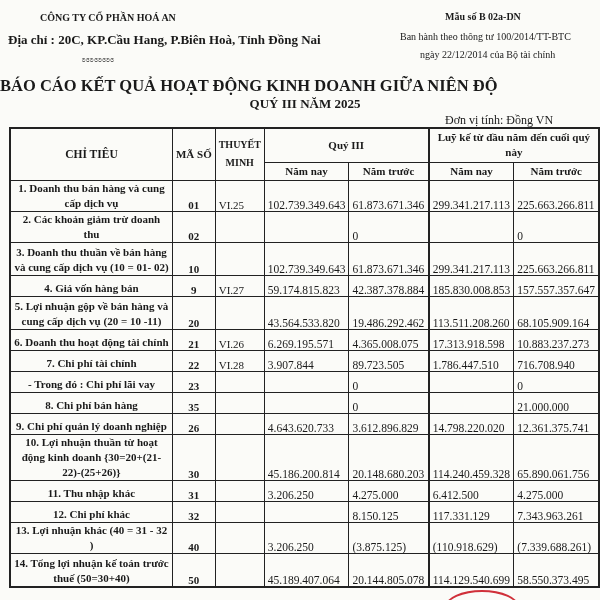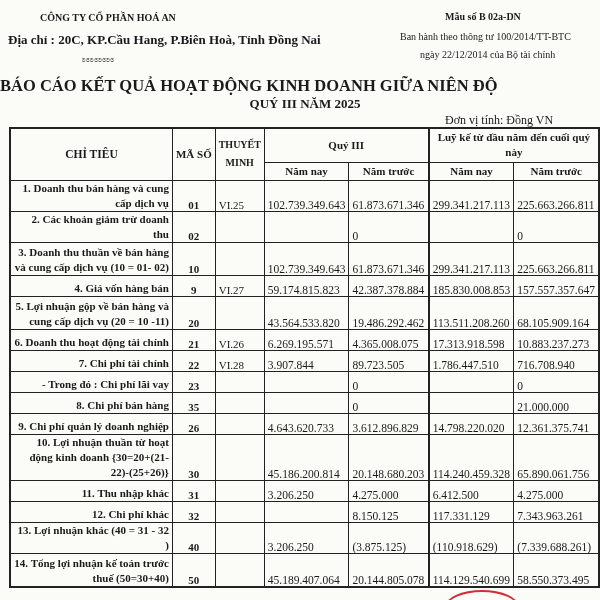--- a/index.html
+++ b/index.html
@@ -14,21 +14,21 @@
   .form-date { left:420px; top:49px; font-size:10px; }
   .title { left:0; width:493px; top:76px; font-size:16.5px; font-weight:bold; }
   .subtitle { left:0; width:600px; top:96px; text-align:center; font-size:13px; font-weight:bold; padding-left:10px; box-sizing:border-box;}
   .unit { left:445px; top:113px; font-size:12px;text-align:right; }
 
   table.report { position:absolute; left:9px; top:127px; border-collapse:collapse; table-layout:fixed; font-size:11px; }
   table.report td, table.report th { border:1px solid #222; padding:0 3px; vertical-align:bottom; overflow:hidden; white-space:nowrap; }
   table.report { border:2px solid #222; }
   th { font-weight:bold; text-align:center; vertical-align:middle !important; }
   th.big { font-size:11.5px; }
-  td.label { font-weight:bold; text-align:right; white-space:normal !important; line-height:15px; }
+  td.label { font-weight:bold; text-align:center; white-space:normal !important; line-height:15px; }
   td.label.indent { }
   td.code { text-align:center; font-weight:bold; }
   td.note { }
   td.num { font-size:11.5px; }
   .vsep { border-left:2px solid #222 !important; }
   tr.r1 td { height:20px; }
   tr.r2 td { height:32px; }
   .stamp { left:445px; top:590px; width:70px; height:30px; border:2px solid #d0303a; border-radius:50%; }
 </style>
 </head>

